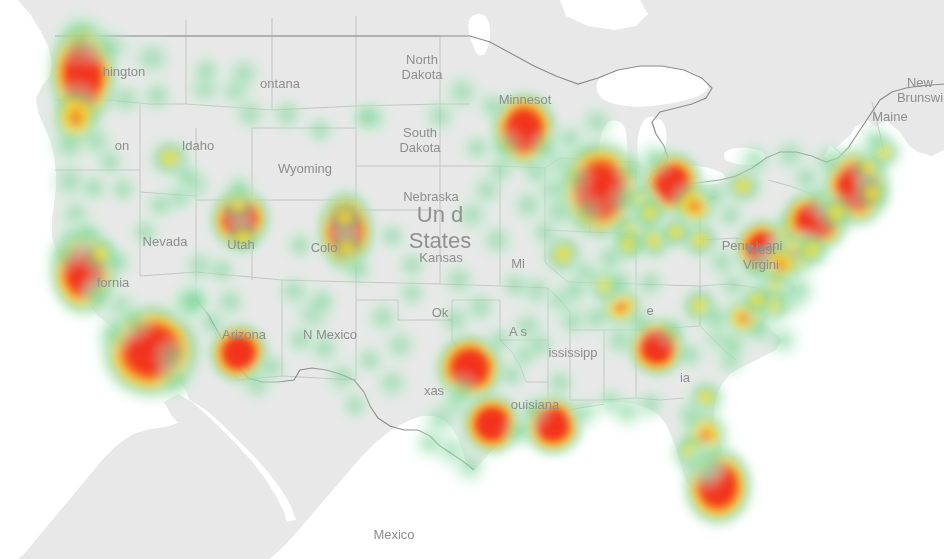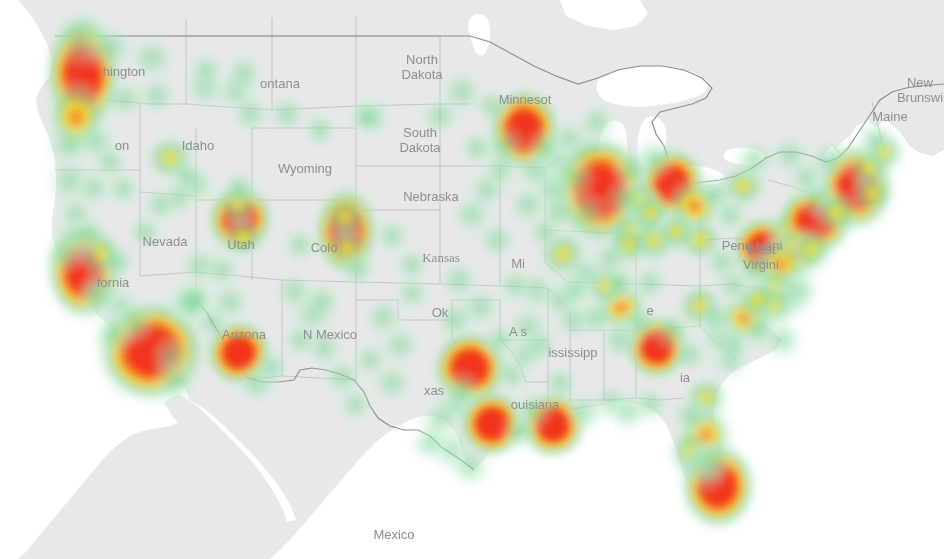--- a/index.html
+++ b/index.html
@@ -496,31 +496,32 @@
       <div class="place-label state" style="left: 280px; top: 84px; text-align: right;">ontana</div>
       <div class="place-label state two-line" style="left: 422px; top: 67px;">North<br>Dakota</div>
       <div class="place-label state two-line" style="left: 420px; top: 140px;">South<br>Dakota</div>
       <div class="place-label state" style="left: 513px; top: 100px; padding-left: 24px;">Minnesot</div>
       <div class="place-label state" style="left: 305px; top: 169px;">Wyoming</div>
       <div class="place-label state" style="left: 431px; top: 197px;">Nebraska</div>
       <div class="place-label state" style="left: 165px; top: 242px;">Nevada</div>
       <div class="place-label state" style="left: 241px; top: 245px;">Utah</div>
       <div class="place-label state" style="left: 324px; top: 248px;">Colo</div>
       <div class="place-label state" style="left: 113px; top: 283px;">fornia</div>
-      <div class="place-label state" style="left: 441px; top: 258px; font-family: Liberation Serif, serif;">Kansas</div>
+      <div class="place-label state" style="left: 441px; top: 258px;">Kansas</div>
       <div class="place-label state" style="left: 518px; top: 264px;">Mi</div>
       <div class="place-label state" style="left: 244px; top: 335px;">Arizona</div>
       <div class="place-label state" style="left: 330px; top: 335px;">N   Mexico</div>
       <div class="place-label state" style="left: 440px; top: 313px;">Ok</div>
       <div class="place-label state" style="left: 518px; top: 332px;">A        s</div>
       <div class="place-label state" style="left: 434px; top: 391px;">xas</div>
       <div class="place-label state" style="left: 573px; top: 353px;">ississipp</div>
       <div class="place-label state" style="left: 535px; top: 405px;">ouisiana</div>
       <div class="place-label state" style="left: 650px; top: 311px;">e</div>
       <div class="place-label state" style="left: 685px; top: 378px;">ia</div>
       <div class="place-label state" style="left: 752px; top: 246px;">Penn   lvani</div>
       <div class="place-label state two-line" style="left: 713px; top: 257px; margin-left: 48px;">West<br>Virgini</div>
       <div class="place-label state" style="left: 890px; top: 117px;">Maine</div>
       <div class="place-label state two-line" style="left: 920px; top: 90px;">New<br>Brunswi</div>
+      <div class="place-label big-country two-line" style="left: 440px; top: 228px;">Un     d<br>States</div>
       <div class="place-label country" style="left: 394px; top: 535px;">Mexico</div>
     </div>
 
 </div>
 
 </body></html>

